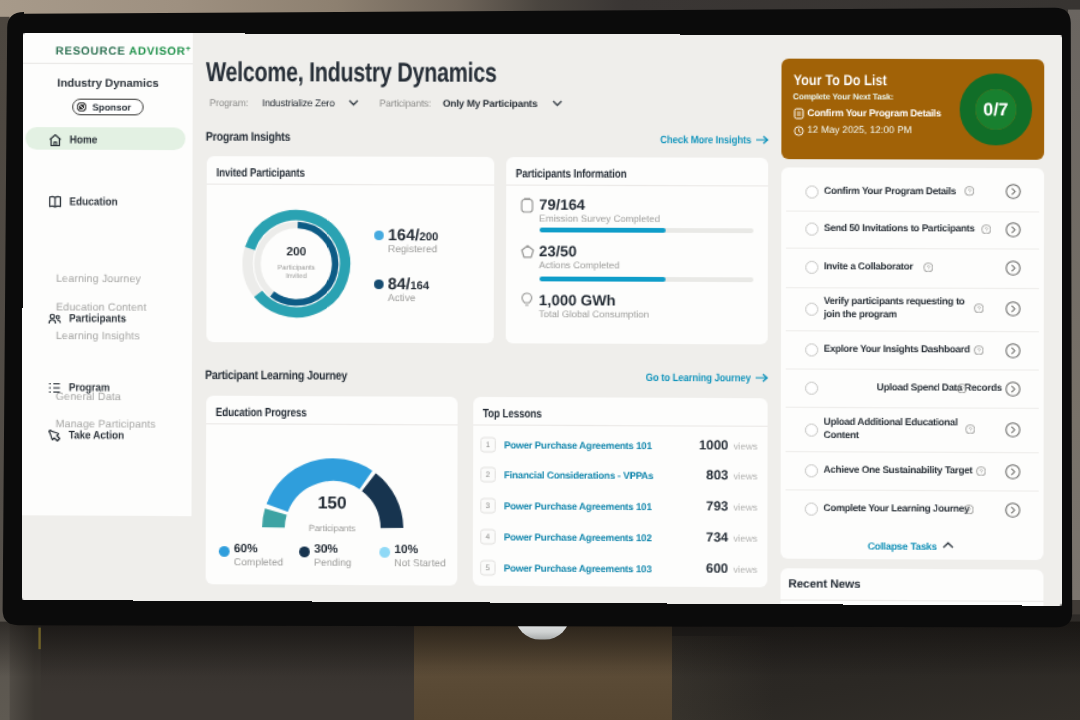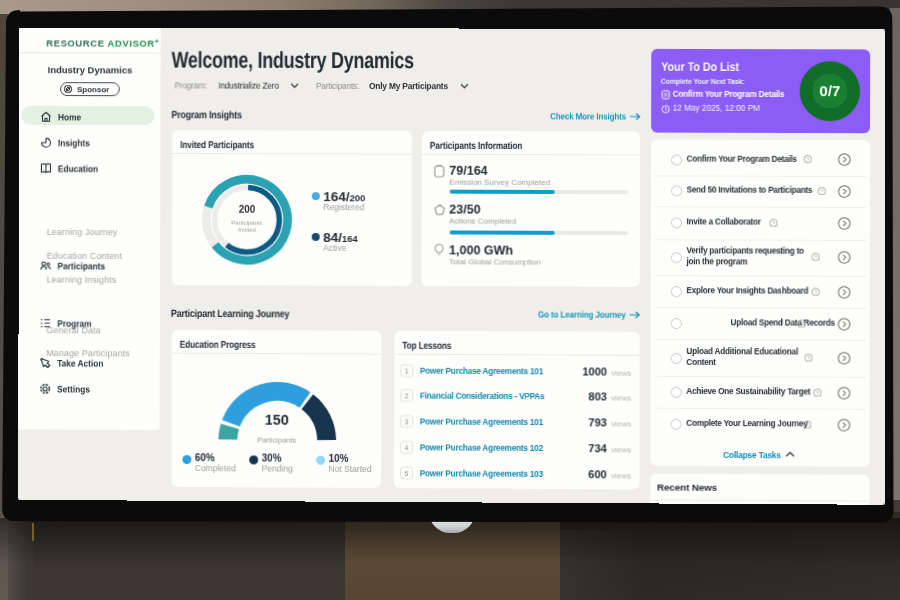--- a/index.html
+++ b/index.html
@@ -87,27 +87,20 @@
         <span class="abs" style="left:16px;top:2px;font-size:8px;font-weight:bold;color:#2a3138;">Sponsor</span>
       </div>
       <div class="abs" style="left:2px;top:79px;width:134px;height:19px;border-radius:9.5px;background:#e3f1e3;"></div>
 
       <div class="mrow" style="top:80px;">
         <svg class="mico" viewBox="0 0 12 12">
           <path d="M1.5 5.5 L6 1.5 L10.5 5.5 M2.5 5 V10.5 H9.5 V5 M5 10.5 V7.5 H7 V10.5" stroke="#2a3138" stroke-width="1.1" fill="none" stroke-linejoin="round"></path>
         </svg>
         <span class="mlabel">Home</span>
       </div>
-      <div class="mrow" style="top:106px;">
-        <svg class="mico" viewBox="0 0 12 12">
-          <path d="M6 1.5 A4.5 4.5 0 1 1 1.5 6 M6 1.5 V6 H1.5" stroke="#2a3138" stroke-width="1.1" fill="none"></path>
-          <path d="M8 2 L9.5 3.5" stroke="#2a3138" stroke-width="1.1"></path>
-        </svg>
-        <span class="mlabel">Insights</span>
-      </div>
       <div class="mrow" style="top:132px;">
         <svg class="mico" viewBox="0 0 12 12">
           <path d="M6 2.2 C4.8 1.2 3 1.2 1.5 1.8 V9.8 C3 9.2 4.8 9.2 6 10.2 C7.2 9.2 9 9.2 10.5 9.8 V1.8 C9 1.2 7.2 1.2 6 2.2 Z M6 2.2 V10.2" stroke="#2a3138" stroke-width="1.1" fill="none" stroke-linejoin="round"></path>
         </svg>
         <span class="mlabel">Education</span>
       </div>
       <div class="mrow" style="top:156px;">
         <span class="msub">Learning Journey</span>
       </div>
       <div class="mrow" style="top:180px;">
@@ -134,27 +127,20 @@
         <svg class="mico" viewBox="0 0 12 12">
           <path d="M1.5 2.5 H3 M1.5 6 H3 M1.5 9.5 H3 M5 2.5 H10.5 M5 6 H10.5 M5 9.5 H10.5" stroke="#2a3138" stroke-width="1.2" fill="none"></path>
         </svg>
         <span class="mlabel">Program</span>
       </div>
       <div class="mrow" style="top:328px;">
         <svg class="mico" viewBox="0 0 12 12">
           <path d="M2.5 1.5 C4.5 3.5 8 3 9.5 4.5 L8 6 L10.5 8.5 L8.5 10.5 L6 8 L4.5 9.5 C3 8 3.5 4.5 1.5 2.5 Z" stroke="#2a3138" stroke-width="1.1" fill="none" stroke-linejoin="round"></path>
         </svg>
         <span class="mlabel">Take Action</span>
-      </div>
-      <div class="mrow" style="top:354px;">
-        <svg class="mico" viewBox="0 0 12 12">
-          <circle cx="6" cy="6" r="2" stroke="#2a3138" stroke-width="1.1" fill="none"></circle>
-          <circle cx="6" cy="6" r="4.3" stroke="#2a3138" stroke-width="1.4" fill="none" stroke-dasharray="2.2 1.2"></circle>
-        </svg>
-        <span class="mlabel">Settings</span>
       </div>
     </div>
     <div class="abs h1">Welcome, Industry Dynamics</div>
     <div class="abs" style="left:156px;top:53px;font-size:8.3px;letter-spacing:-0.2px;color:#8f8f8d;">Program:</div>
     <div class="abs" style="left:200px;top:52.5px;font-size:8.4px;letter-spacing:-0.2px;font-weight:normal;color:#2a3138;text-align:center;">Industrialize Zero</div>
     <svg class="abs" style="left:272px;top:55px" width="9" height="6" viewBox="0 0 9 6">
       <path d="M1 1 L4.5 4.5 L8 1" stroke="#3a424a" stroke-width="1.3" fill="none"></path>
     </svg>
     <div class="abs" style="left:298px;top:53px;font-size:8.3px;letter-spacing:-0.2px;color:#8f8f8d;">Participants:</div>
     <div class="abs" style="left:351px;top:52.5px;font-size:8.4px;letter-spacing:-0.2px;font-weight:bold;color:#2a3138;">Only My Participants</div>
@@ -263,21 +249,21 @@
         <span class="ltitle">Power Purchase Agreements 102</span>
         <span class="lviews"><b>734</b> views</span>
       </div>
       <div class="lrow" style="top:134px;">
         <span class="lnum">5</span>
         <span class="ltitle">Power Purchase Agreements 103</span>
         <span class="lviews"><b>600</b> views</span>
       </div>
     </div>
 
-    <div class="abs" style="left:632.5px;top:20px;width:218.5px;height:84px;border-radius:6px;background:#8b5cf6;">
+    <div class="abs" style="left:632.5px;top:20px;width:218.5px;height:84px;border-radius:6px;background:#a16207;">
       <div class="abs" style="left:10px;top:10.5px;font-size:12.5px;font-weight:bold;color:#fff;letter-spacing:0;transform:scaleX(0.85);transform-origin:0 0;">Your To Do List</div>
       <div class="abs" style="left:10px;top:28.5px;font-size:7px;letter-spacing:-0.1px;font-weight:bold;color:#eaf4ea;">Complete Your Next Task:</div>
       <svg class="abs" style="left:10px;top:41px" width="9" height="10" viewBox="0 0 9 10">
         <rect x="1" y="1" width="7" height="8" rx="1.5" stroke="#fff" stroke-width="1" fill="none"></rect>
         <path d="M2.8 4 H6.2 M2.8 6 H6.2" stroke="#fff" stroke-width="0.9"></path>
       </svg>
       <div class="abs" style="left:22px;top:40.5px;font-size:8.2px;letter-spacing:-0.2px;font-weight:bold;color:#fff;">Confirm Your Program Details</div>
       <svg class="abs" style="left:10px;top:55.5px" width="9" height="9" viewBox="0 0 9 9">
         <circle cx="4.5" cy="4.5" r="3.6" stroke="#fff" stroke-width="0.9" fill="none"></circle>
         <path d="M4.5 2.5 V4.7 L6 5.6" stroke="#fff" stroke-width="0.9" fill="none"></path>

